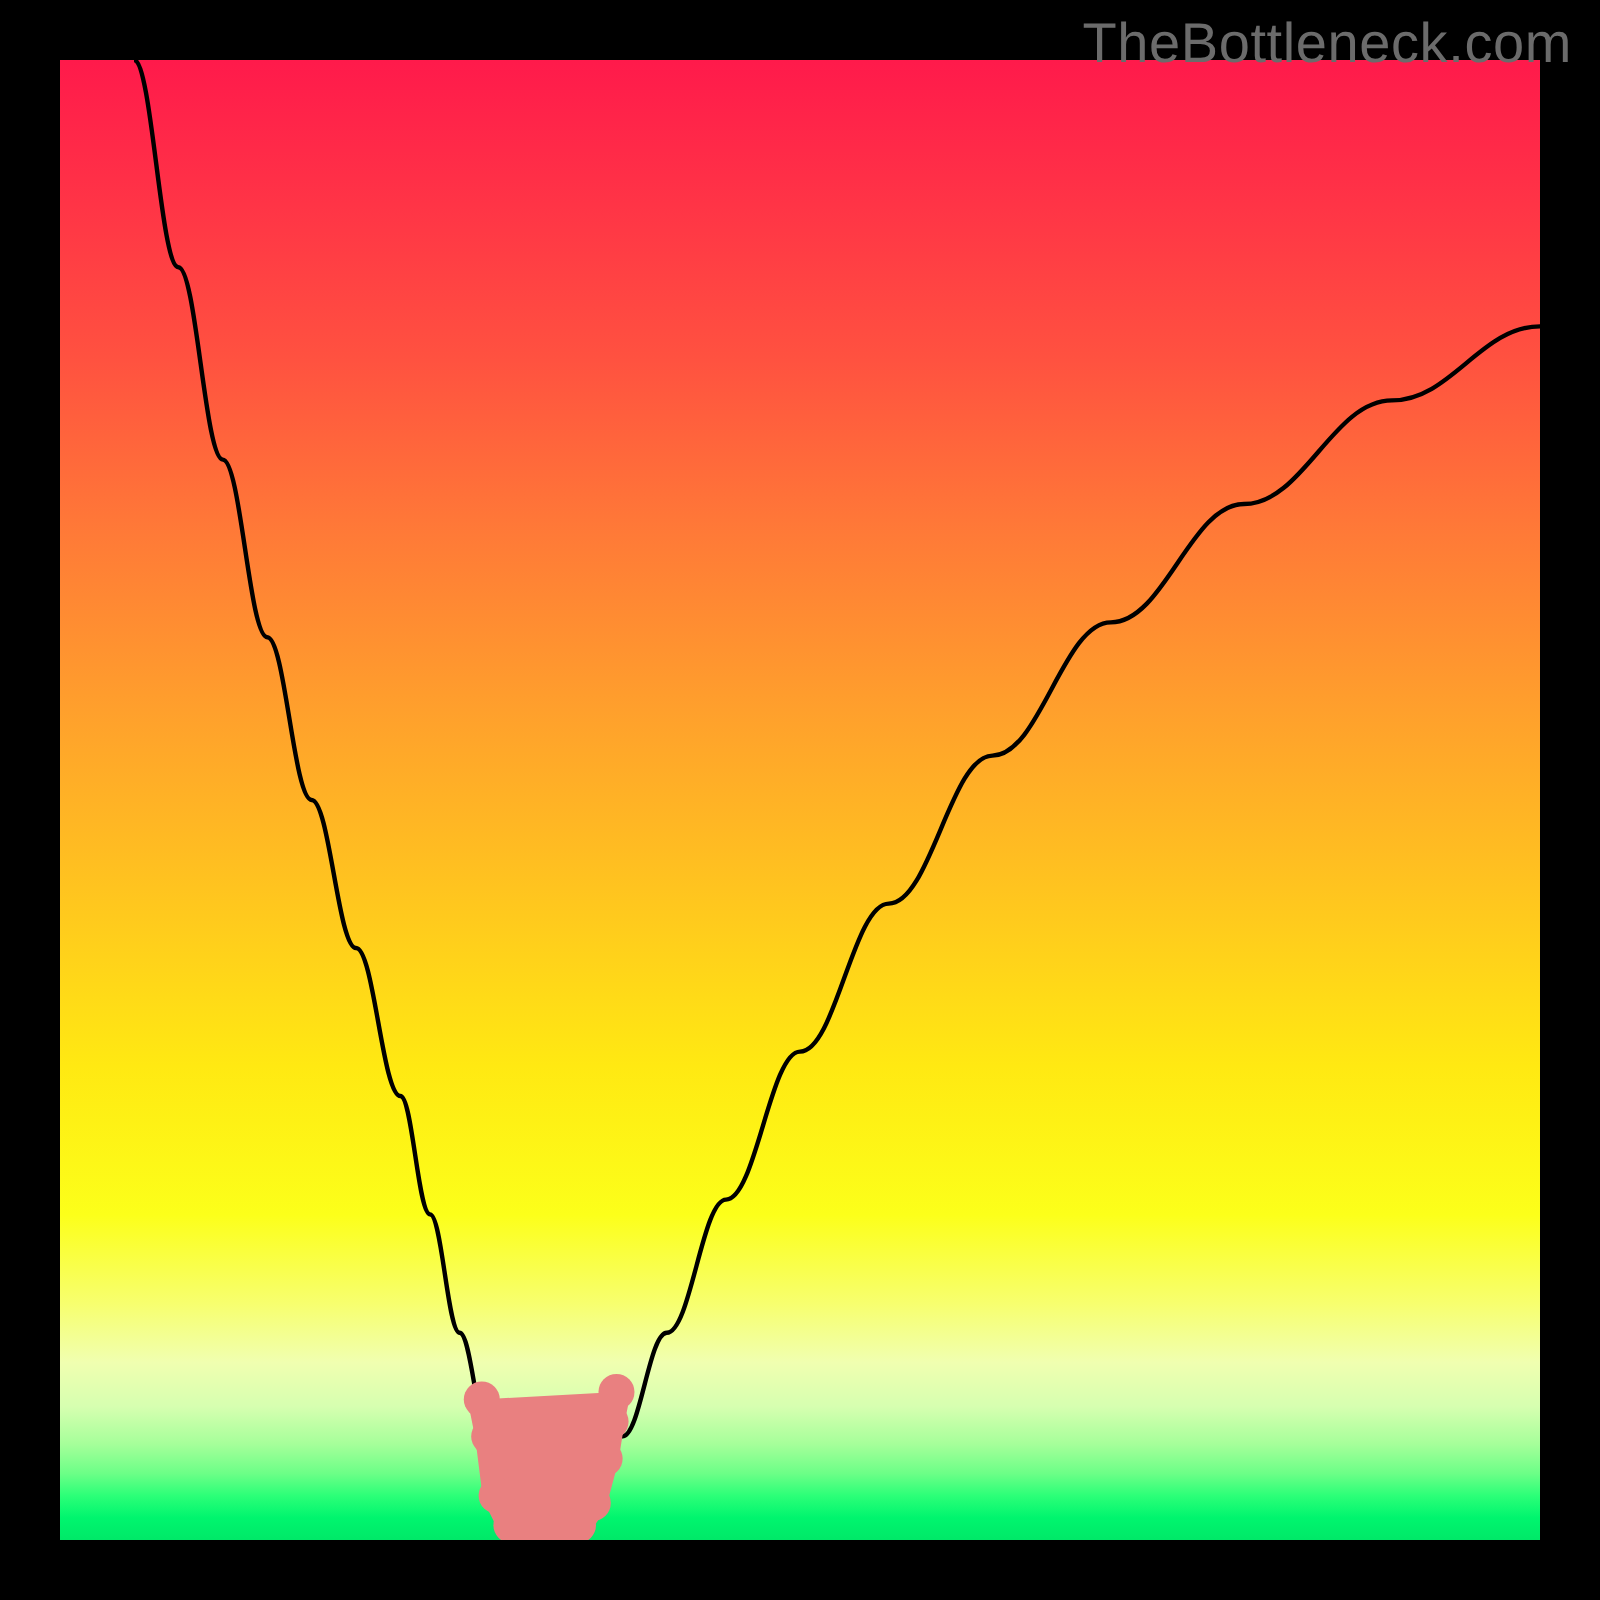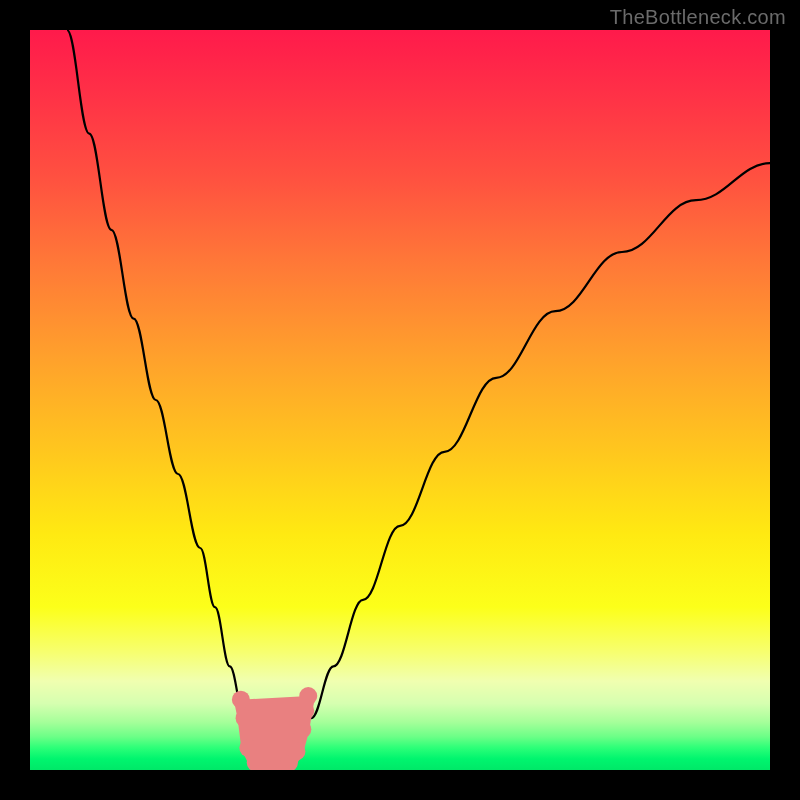--- a/index.html
+++ b/index.html
@@ -47,21 +47,21 @@
       #2cff78 97%,
       #00f56e 98.5%,
       #00e868 100%
     );
   }
   .watermark {
     position: absolute;
     top: 6px;
     right: 14px;
     color: #6b6b6b;
-    font-size: 20px;
+    font-size: 28px;
     letter-spacing: 0.3px;
     user-select: none;
   }
   svg.curves {
     position: absolute;
     left: 0; top: 0;
     width: 740px;
     height: 740px;
   }
   .curve {

